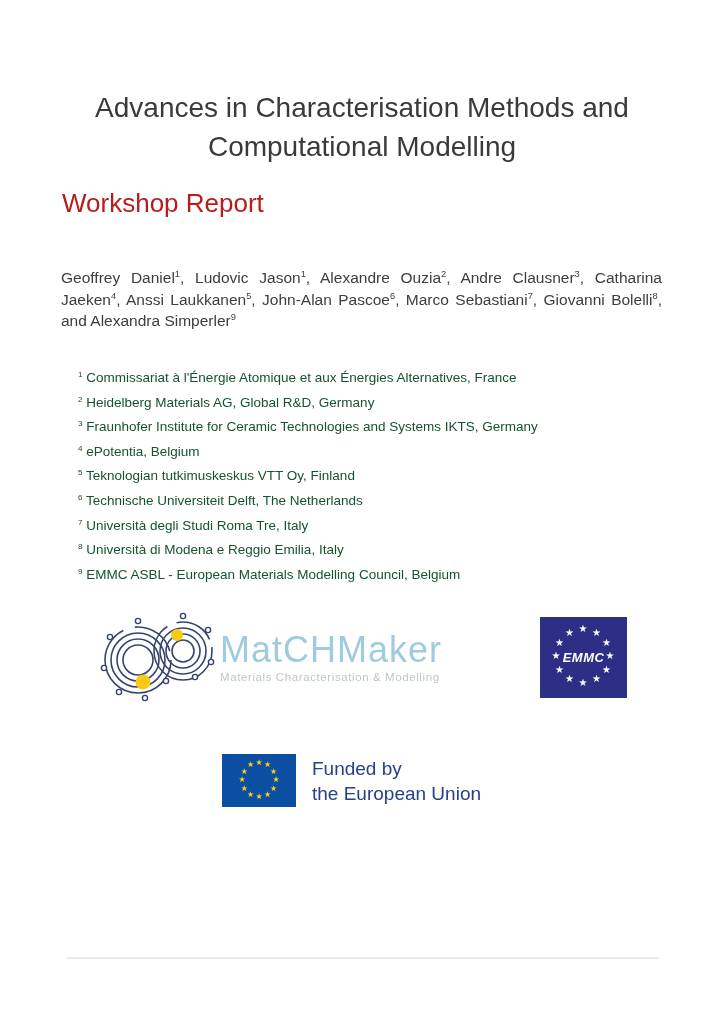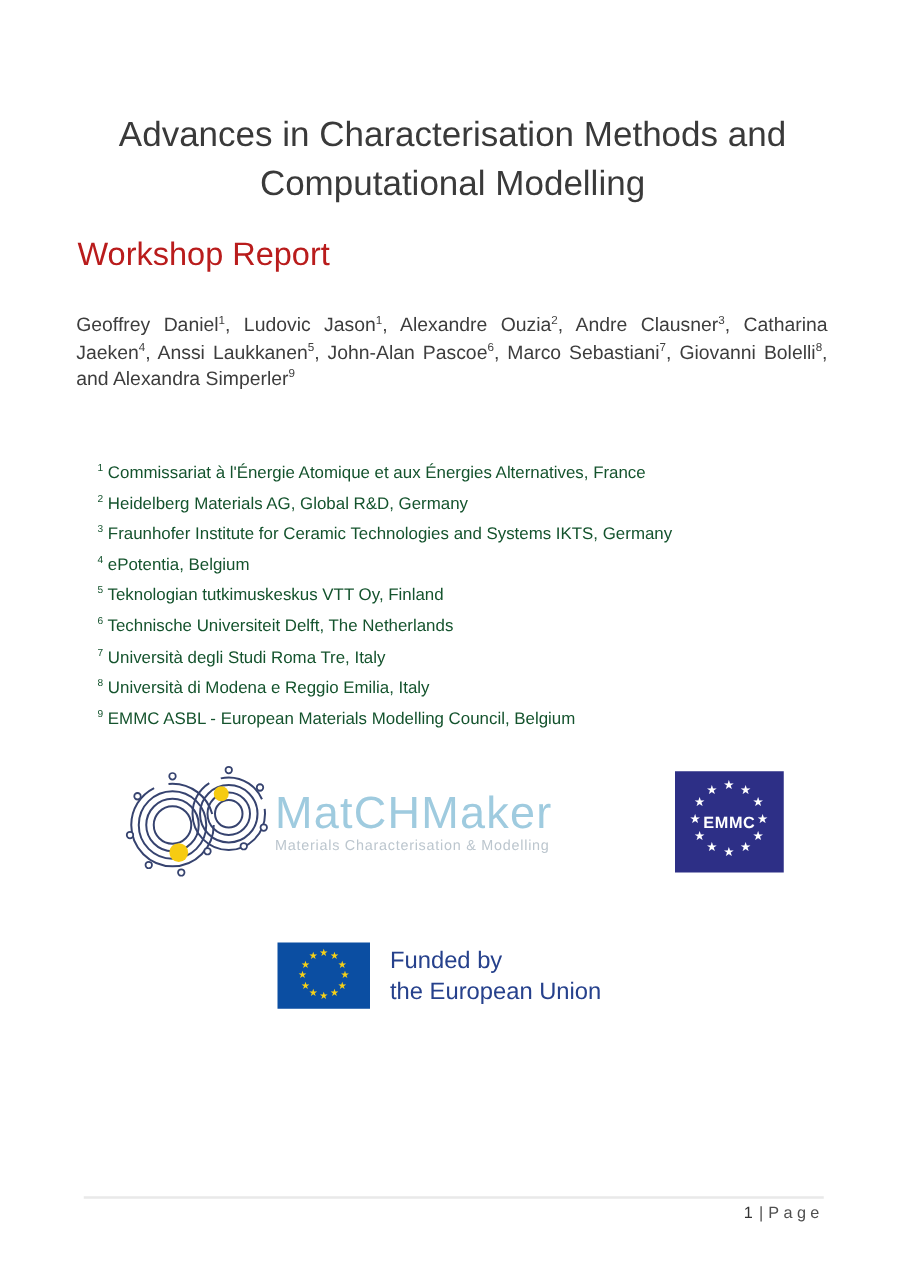--- a/index.html
+++ b/index.html
@@ -11,42 +11,42 @@
 
   .doc-title{
     position:absolute;top:88px;left:62px;width:600px;text-align:center;
     font-size:28px;line-height:39px;color:#3a3a3a;font-weight:400;
   }
   .doc-subtitle{
     position:absolute;top:188px;left:62px;width:600px;text-align:left;
     font-size:26px;color:#b91c1c;font-weight:400;
   }
   .authors{
-    position:absolute;top:250px;left:61px;width:601px;margin:0;
+    position:absolute;top:267px;left:61px;width:601px;margin:0;
     text-align:justify;font-size:15.5px;line-height:21.5px;color:#3d3d3d;
   }
   sup{font-size:60%;line-height:0;vertical-align:super;}
   .affiliations{
     position:absolute;top:349px;left:61px;width:601px;margin:17px;padding:0;
     list-style:none;font-size:13.5px;color:#14532d;
   }
   .affiliations li{line-height:24.6px;height:24.6px;}
 
   
   .mm-logo{position:absolute;top:610px;left:98px;display:flex;align-items:center;gap:4px;}
   .mm-word{font-size:36px;letter-spacing:1px;color:var(--mm-accent,#9fcbdf);line-height:1.05;}
   .mm-tag{font-size:11.5px;letter-spacing:0.6px;color:var(--mm-tagline,#bcc6ce);margin-top:3px;}
 
   
   .emmc{position:absolute;top:617px;left:540px;width:87px;height:81px;background:var(--emmc-bg,#2d2f86);}
   .emmc-ring{position:absolute;inset:0;}
   .emmc-ring .star{color:#ffffff;}
   .emmc-label{
     position:absolute;inset:0;display:flex;align-items:center;justify-content:center;
-    color:#ffffff;font-weight:bold;font-size:13px;letter-spacing:0.5px;
+    color:#ffffff;font-style:italic;font-weight:bold;font-size:13px;letter-spacing:0.5px;
   }
   .star{position:absolute;transform:translate(-50%,-50%);line-height:1;}
 
   
   .eu{position:absolute;top:754px;left:222px;display:flex;align-items:center;gap:16px;}
   .eu-flag{position:relative;width:74px;height:53px;background:var(--eu-flag,#0b4ea2);flex:0 0 auto;}
   .eu-flag .star{color:var(--eu-star,#f7d117);}
   .eu-text{font-size:19px;font-weight:normal;color:var(--eu-text,#26418c);line-height:25px;}
 
   
@@ -148,17 +148,14 @@
         <span class="star" style="left: 22.3px; top: 17.5px; font-size: 8px;">★</span>
         <span class="star" style="left: 28.5px; top: 11.3px; font-size: 8px;">★</span>
       </div>
     <div class="eu-text">
       <div>Funded by</div>
       <div>the European Union</div>
     </div>
   </div>
 
   <div class="footer-rule"></div>
-  <div class="footer">
-    <span class="pgnum">1</span><span class="pgsep">|</span><span class="pglabel">Page</span>
-  </div>
 
 </div>
 
 </body></html>

